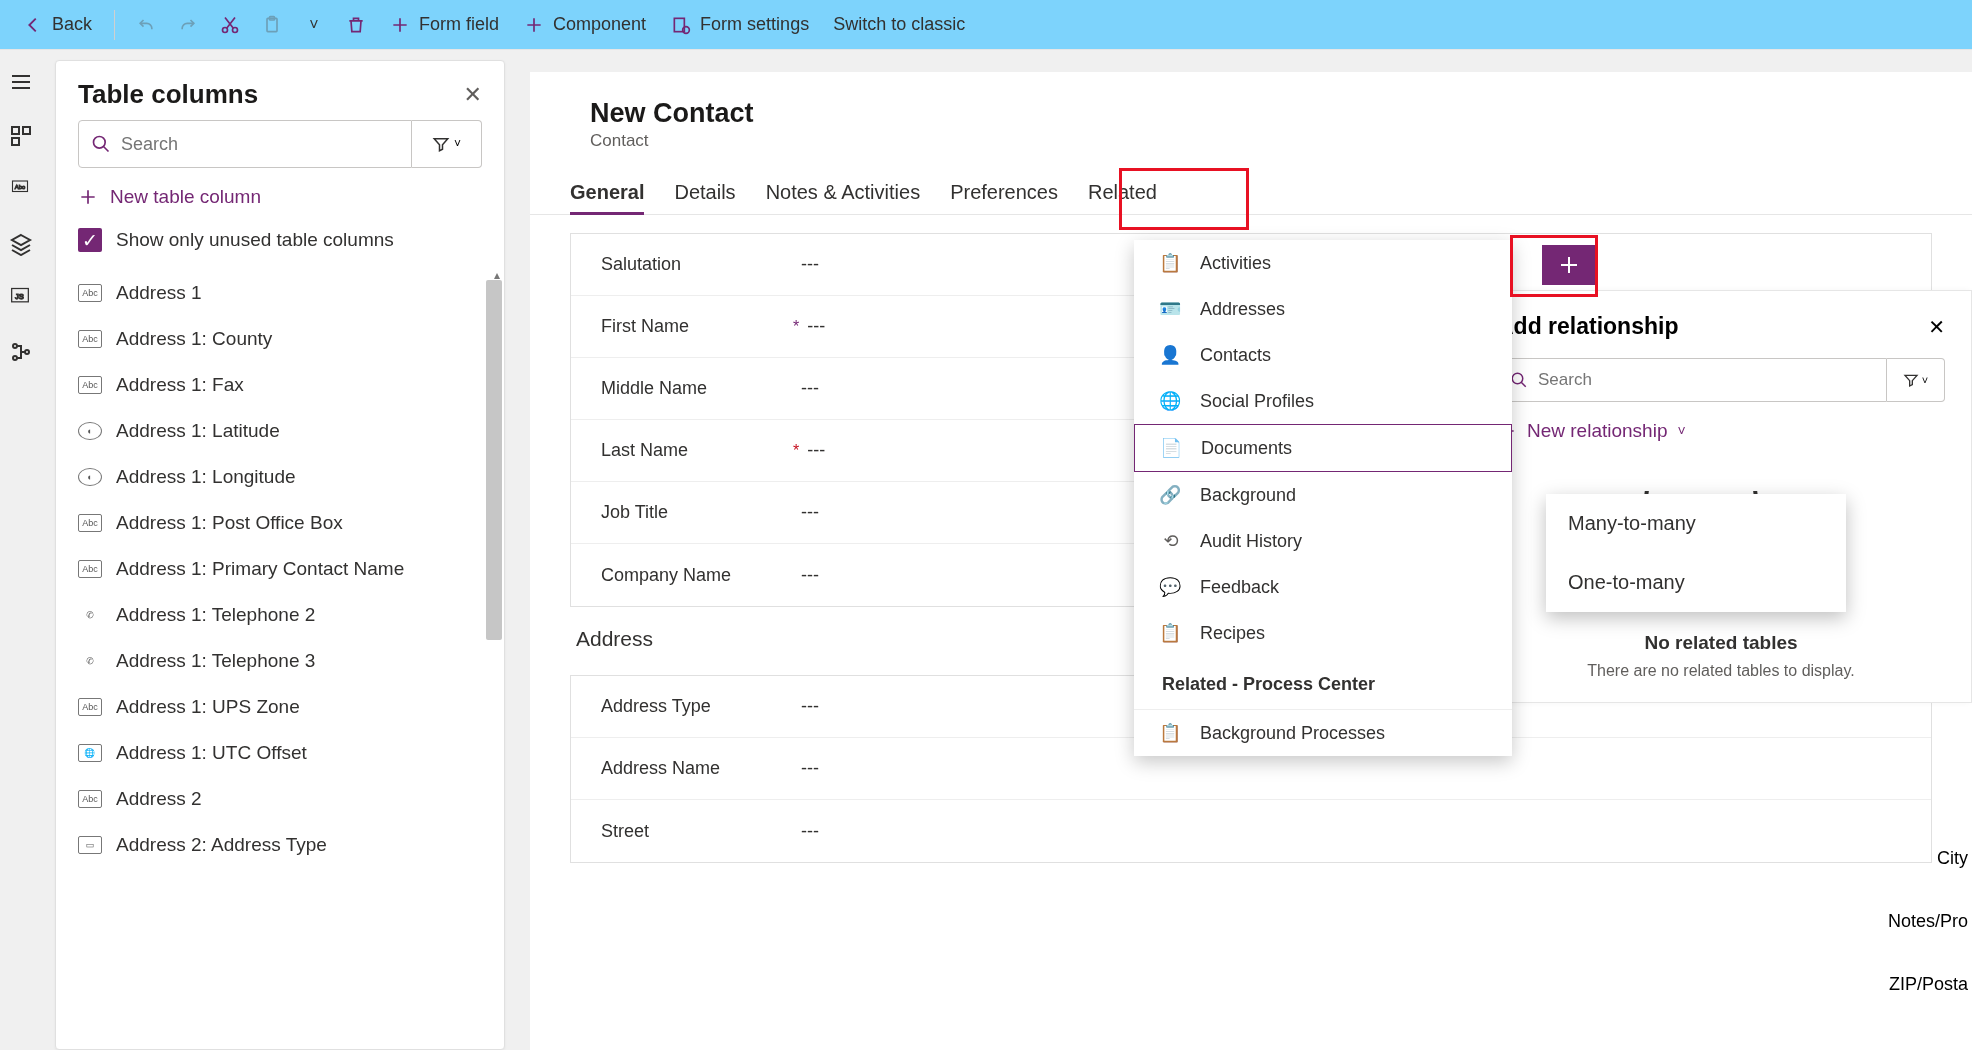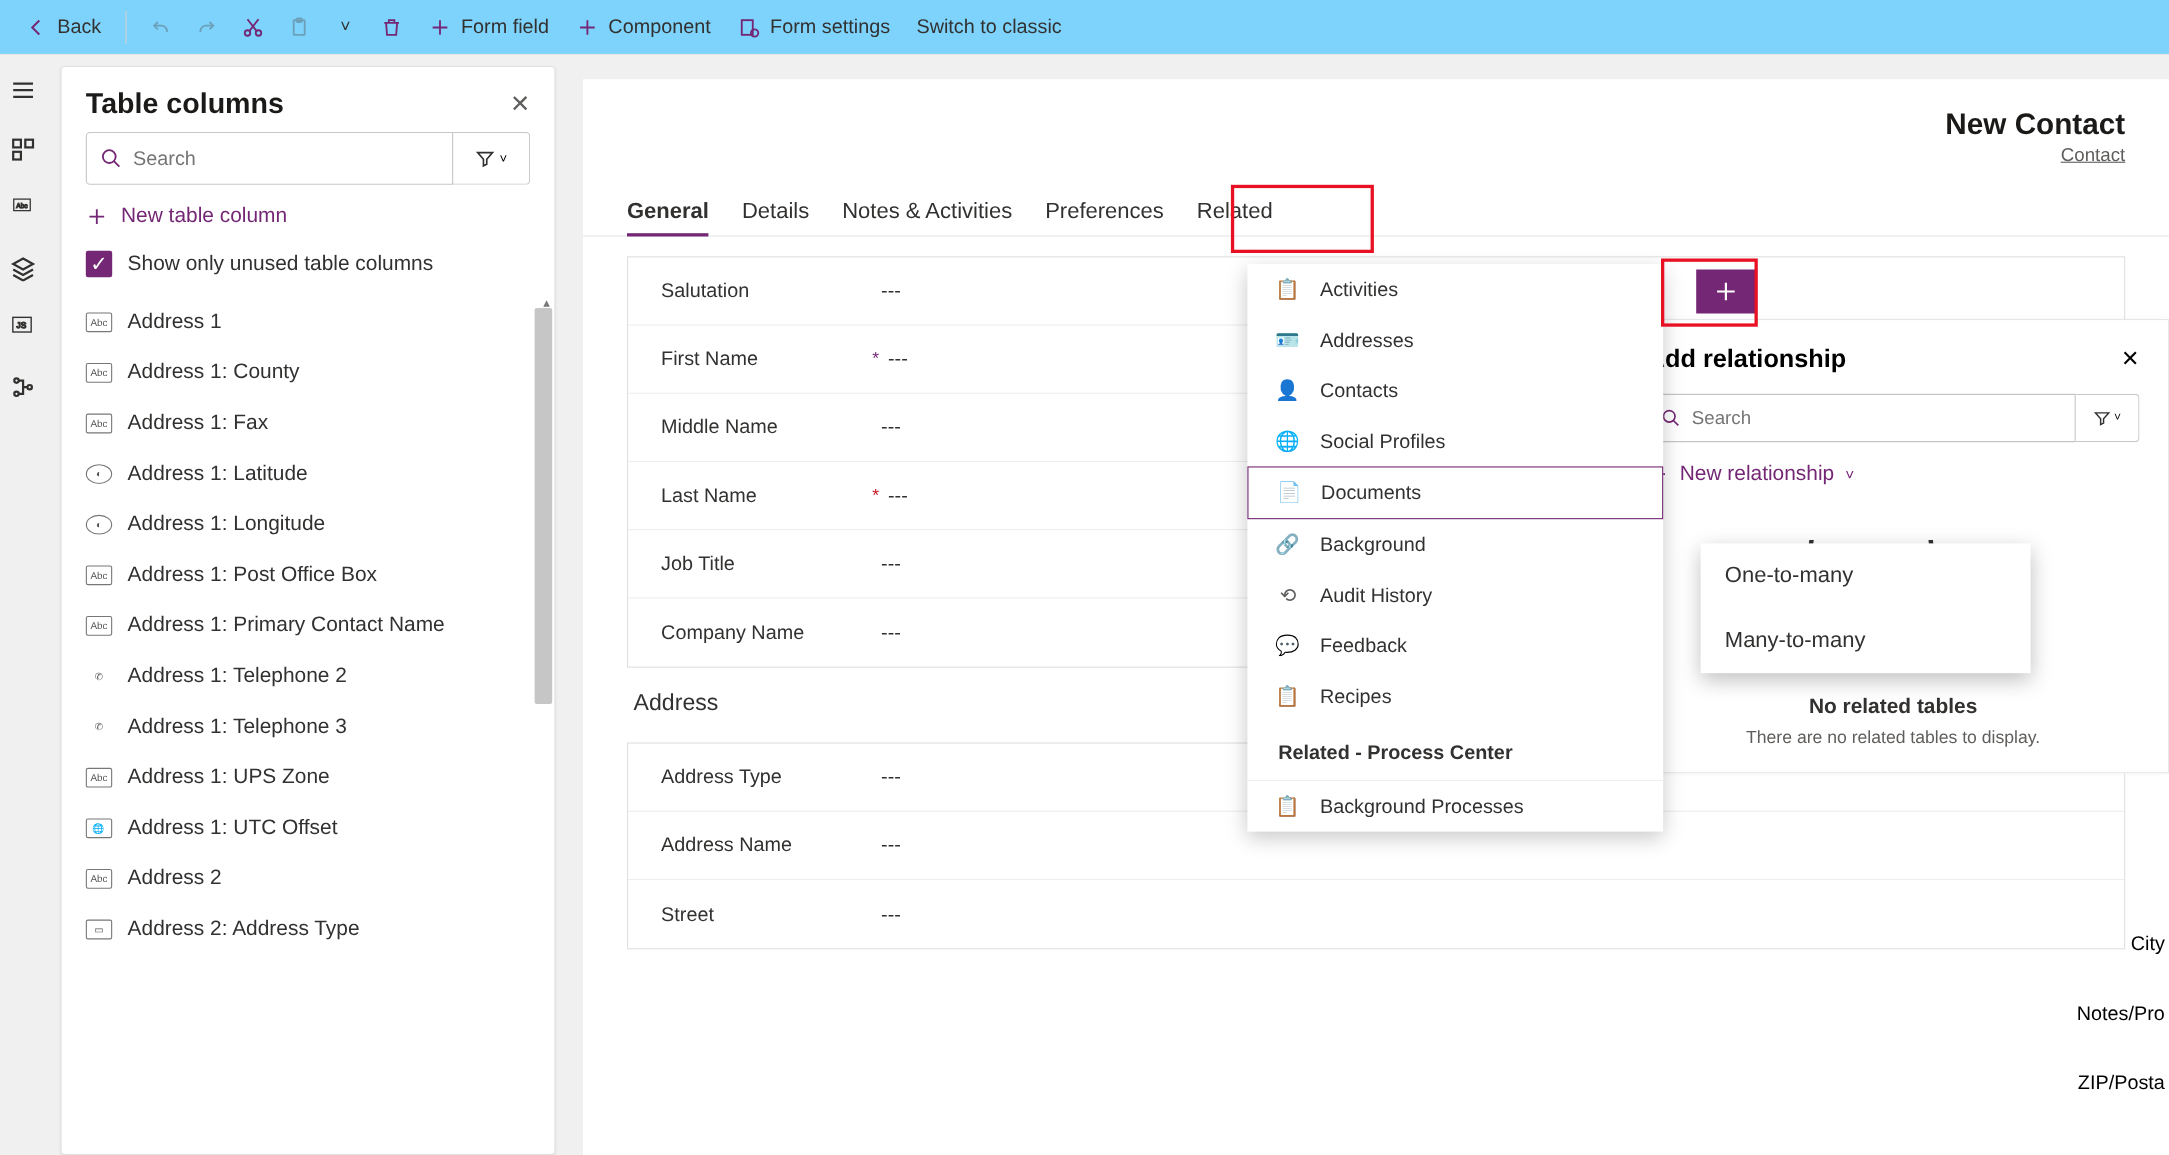--- a/index.html
+++ b/index.html
@@ -29,23 +29,23 @@
 .table-panel .check-row { display:flex; align-items:center; gap:14px; padding:10px 22px 18px 22px; font-size:19px; color:#323130; }
 .table-panel .check-row .chk { width:24px; height:24px; background:#742774; display:flex; align-items:center; justify-content:center; color:#fff; border-radius:2px; }
 .table-panel .col-list { flex:1; overflow-y:auto; position:relative; }
 .table-panel .col-item { display:flex; align-items:center; gap:14px; padding:12px 22px; font-size:19px; color:#323130; cursor:pointer; }
 .table-panel .col-item .ci-icon { width:24px; height:18px; border:1px solid #777; border-radius:2px; font-size:9px; display:flex; align-items:center; justify-content:center; color:#555; }
 .table-panel .scroll-thumb { position:absolute; right:2px; top:10px; width:16px; height:360px; background:#c6c6c6; border-radius:2px; }
 .table-panel .scroll-up { position:absolute; right:4px; top:-2px; font-size:12px; color:#777; }
 
 
 .canvas { position:absolute; top:72px; left:530px; right:0; bottom:0; background:#fff; overflow:hidden; }
-.canvas .form-head { padding:26px 40px 8px 60px;text-align:right; }
+.canvas .form-head { padding:26px 40px 8px 60px; }
 .canvas .form-head h1 { font-size:27px; font-weight:600; color:#1b1a19; }
-.canvas .form-head .sub { font-size:17px; color:#605e5c; margin-top:2px;text-decoration:underline; }
+.canvas .form-head .sub { font-size:17px; color:#605e5c; margin-top:2px; }
 .canvas .tabs { display:flex; gap:30px; padding:22px 40px 0 40px; border-bottom:1px solid #e6e6e6; }
 .canvas .tab { font-size:20px; color:#323130; padding-bottom:10px; cursor:pointer; position:relative; }
 .canvas .tab.active { font-weight:600; }
 .canvas .tab.active::after { content:""; position:absolute; left:0; right:0; bottom:-1px; height:3px; background:#742774; }
 .redbox { border:3px solid #e81123; position:absolute; }
 
 .section { margin:18px 40px 0 40px; border:1px solid #e0e0e0; }
 .section .row { display:flex; align-items:center; height:62px; border-bottom:1px solid #eee; padding:0 30px; }
 .section .row:last-child { border-bottom:none; }
 .section .row .lbl { width:200px; font-size:18px; color:#323130; }
@@ -417,21 +417,21 @@
   <svg width="120" height="70" style="position:absolute; top:200px; left:170px;">
       <circle cx="60" cy="10" r="55" stroke="#323130" stroke-width="4" fill="none"></circle>
     </svg>
   <div class="empty">
     <div class="t1">No related tables</div>
     <div class="t2">There are no related tables to display.</div>
   </div>
 </div>
 
 <div class="rel-type-dd" id="rel-type-dd">
+    <div class="opt">Many-to-many</div>
     <div class="opt">One-to-many</div>
-    <div class="opt">Many-to-many</div>
   </div>
 
 <div class="right-lbls">
   <span>City</span>
   <span>Notes/Pro</span>
   <span>ZIP/Posta</span>
 </div>
 
 </body></html>

